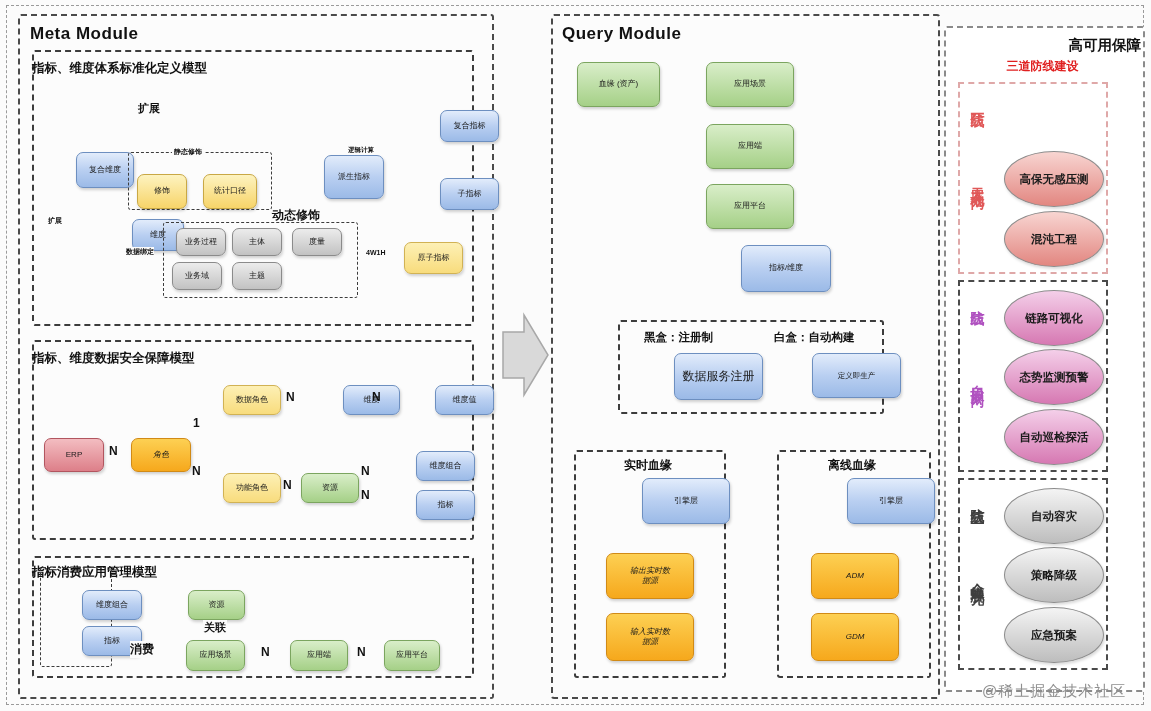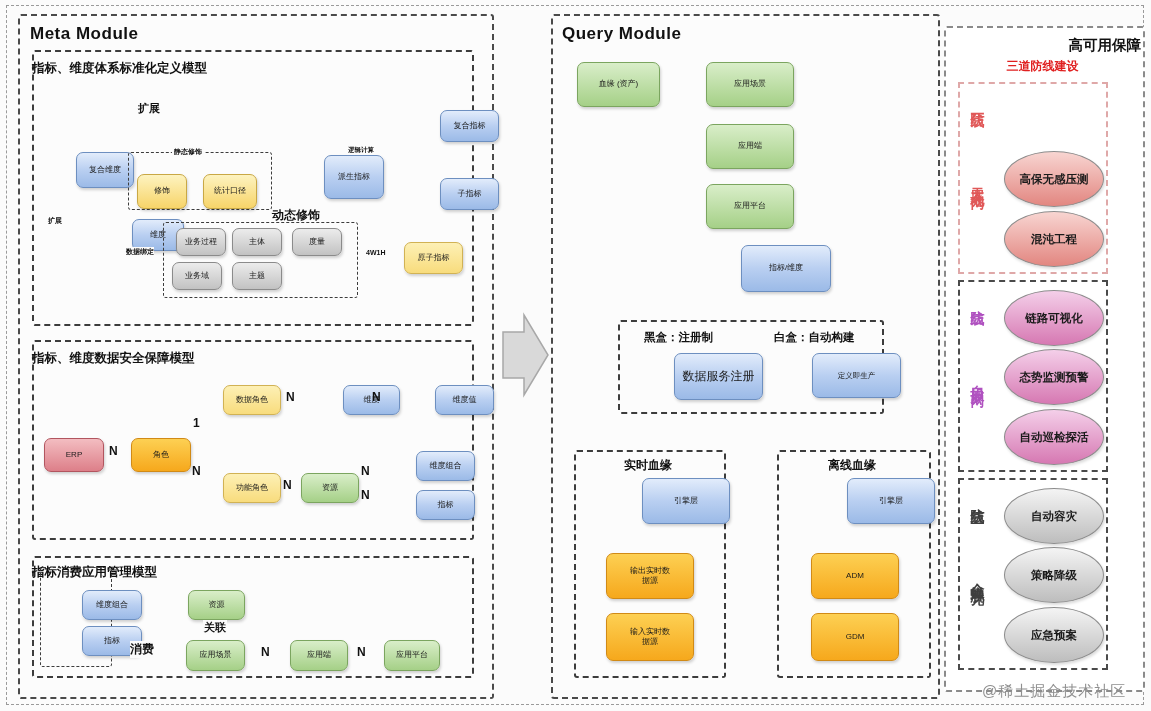--- a/index.html
+++ b/index.html
@@ -8,21 +8,21 @@
   .sec{position:absolute;border:2px dashed #3c3c3c;border-radius:3px;}
   .outer{position:absolute;border:2px dashed #4a4a4a;border-radius:3px;background:#fcfcfc;}
   .mod-title{position:absolute;font-weight:bold;font-size:17px;color:#111;letter-spacing:.5px;}
   .sec-t{position:absolute;font-weight:bold;font-size:12.5px;color:#111;text-align:left;white-space:nowrap;}
   .n{position:absolute;display:flex;align-items:center;justify-content:center;text-align:center;
      border-radius:7px;font-size:8px;line-height:1.3;color:#1a1a1a;border:1px solid #888;
      box-shadow:1px 2px 3px rgba(0,0,0,.18);}
   .blue{background:linear-gradient(180deg,#e2ecfb 0%,#b9cff1 50%,#9bbae7 100%);border-color:#6d8fc0;margin-left:36px;}
   .yellow{background:linear-gradient(180deg,#fdf3c0,#f7d469);border-color:#c9a845;margin-top:14px;}
   .ly{background:linear-gradient(180deg,#fdf0b5,#f8dc7d);border-color:#d1b254;}
-  .orange{background:linear-gradient(180deg,#fdd053,#f6a81c);border-color:#d18a16;}
+  .orange{background:linear-gradient(180deg,#fdd053,#f6a81c);border-color:#d18a16;font-style:italic;}
   .red{background:linear-gradient(180deg,#f3bdc1,#dd7f89);border-color:#b2555f;}
   .green{background:linear-gradient(180deg,#d9eec9,#a5d087);border-color:#7ba55f;}
   .gray{background:linear-gradient(180deg,#ececec,#c2c2c2);border-color:#8b8b8b;}
   .lbl{position:absolute;font-weight:bold;color:#111;white-space:nowrap;}
   .tiny{font-size:7px;font-weight:bold;}
   .italic{}
   .grp{position:absolute;left:958px;width:146px;height:188px;border:2px dashed #4a4a4a;background:#fff;}
   .grp1{border-color:#dfa8a8;}
   .el{position:absolute;left:44px;width:98px;height:54px;border-radius:50%;display:flex;align-items:center;
       justify-content:center;font-weight:bold;font-size:11.5px;color:#1a1a1a;border:1px solid #8c8c8c;

